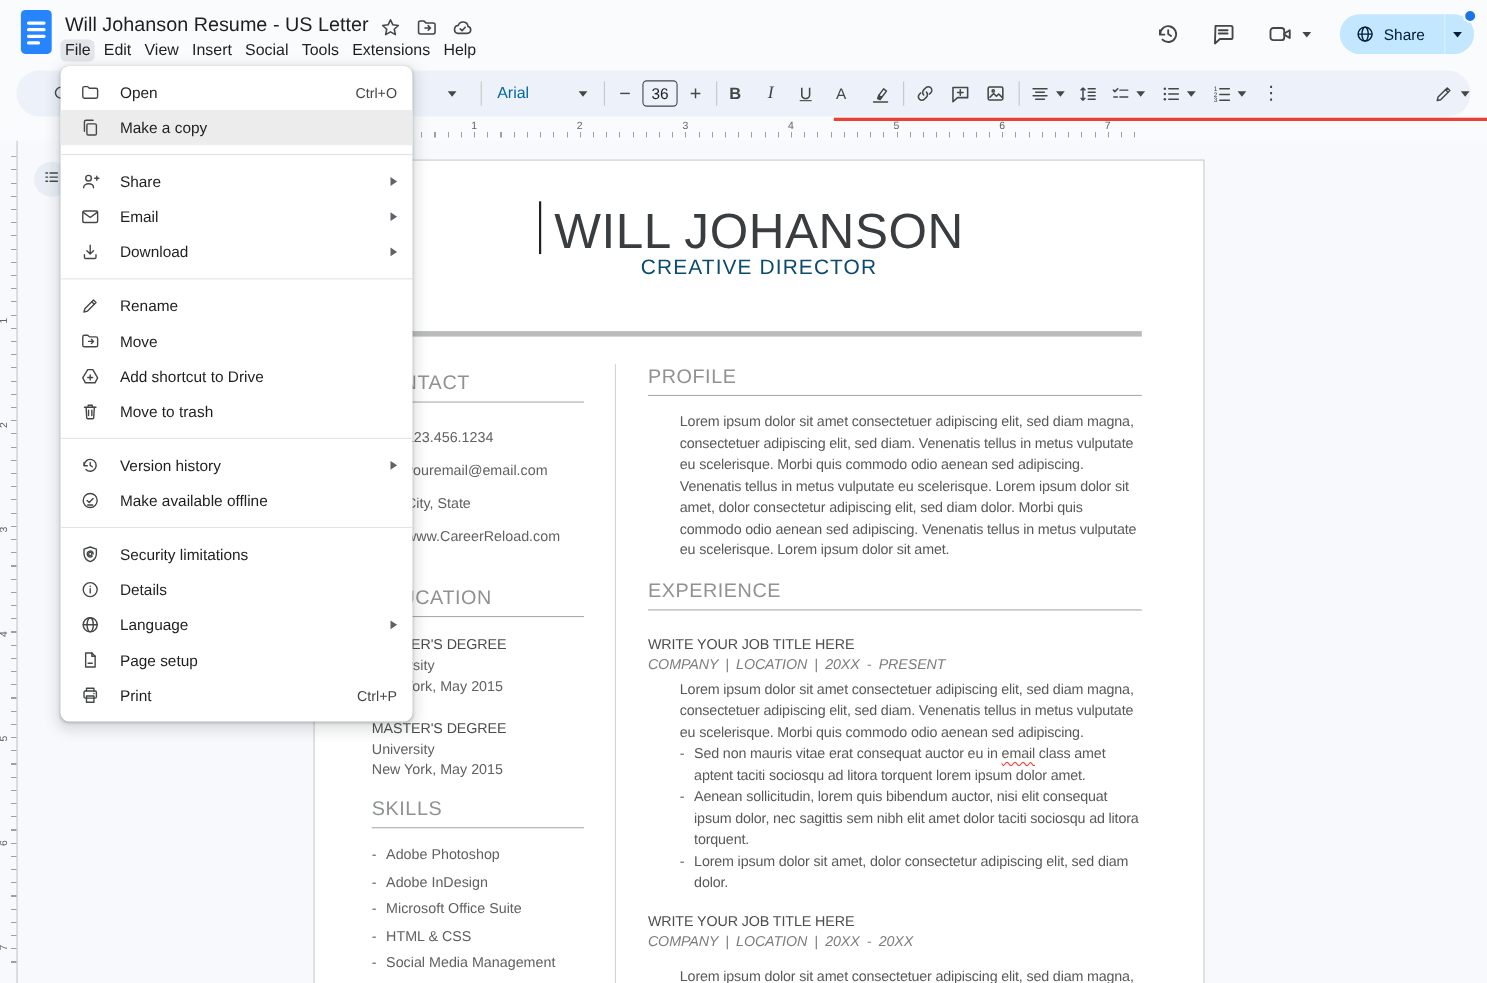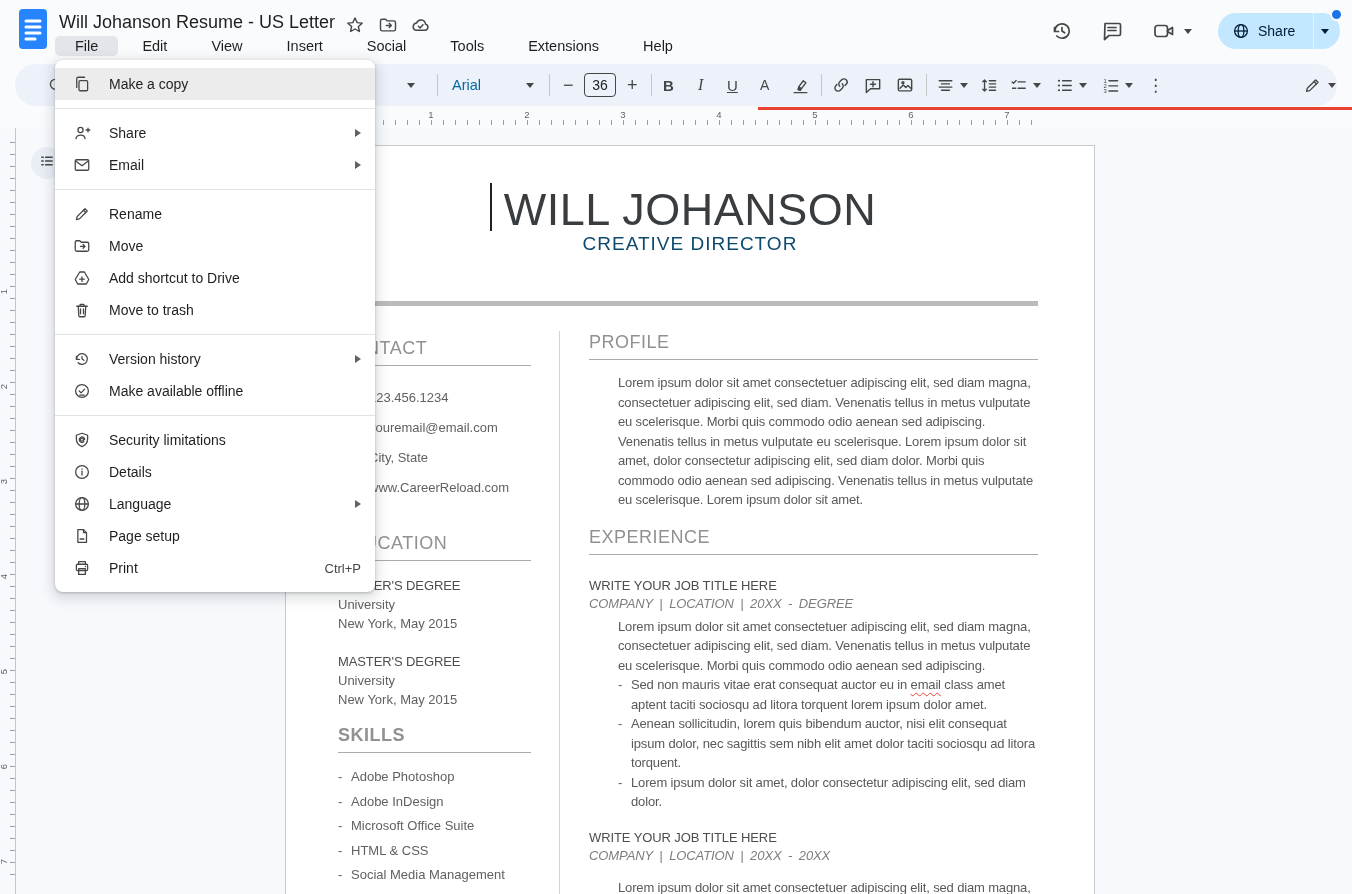--- a/index.html
+++ b/index.html
@@ -5,21 +5,21 @@
   * { margin:0; padding:0; box-sizing:border-box; }
   html,body { width:1352px; height:894px; overflow:hidden; }
   body { font-family:"Liberation Sans","DejaVu Sans",sans-serif; background:#f9fbfd; position:relative; }
 
   
   .header { position:absolute; left:0; top:0; width:1352px; height:64px; background:#f9fbfd; z-index:30; }
   .docs-logo { position:absolute; left:18px; top:8px; width:30px; height:42px; }
   .doc-title { position:absolute; left:59px; top:12px; font-size:18px; color:#1f1f1f; white-space:nowrap; }
   .title-ic { position:absolute; top:15px; width:20px; height:20px; }
   .menubar { position:absolute; left:55px; top:36px; display:flex; gap:4px; font-size:14.5px; color:#1f1f1f; z-index:31; }
-  .menubar .mb { padding:2px 20px; border-radius:5px; cursor:default; }
+  .menubar .mb { padding:2px 4px; border-radius:5px; cursor:default; }
   .menubar .mb.active { background:#e2e5e9; }
   .tr-ic { position:absolute; top:19px; width:24px; height:24px; }
   .share-btn { position:absolute; left:1218px; top:13px; height:36px; width:122px; background:#c2e7ff; border-radius:18px; display:flex; align-items:center; }
   .share-btn .lbl { font-size:14px; color:#001d35; font-weight:500; margin-left:8px; }
   .share-div { position:absolute; left:95px; top:0; width:1px; height:36px; background:#f9fbfd; opacity:.6; }
   .notif-dot { position:absolute; left:1330px; top:8px; width:13px; height:13px; border-radius:50%; background:#1a73e8; border:2px solid #f9fbfd; z-index:32; }
 
   
   .toolbar { position:absolute; left:15px; top:64px; width:1322px; height:42px; background:#edf2fa; border-radius:21px; z-index:20; }
   .tb { position:absolute; top:0; height:42px; display:flex; align-items:center; color:#444746; }
@@ -108,21 +108,21 @@
       <div class="c-item">www.CareerReload.com</div>
 
       <div class="sec-h" style="margin-top:37px;">EDUCATION</div>
       <div class="edu-h2">MASTER'S DEGREE</div>
       <div class="edu-line">University</div>
       <div class="edu-line">New York, May 2015</div>
       <div class="edu-h2" style="margin-top:19px;">MASTER'S DEGREE</div>
       <div class="edu-line">University</div>
       <div class="edu-line">New York, May 2015</div>
 
-      <div class="sec-h" style="margin-top:15px;font-weight:bold;">SKILLS</div>
+      <div class="sec-h" style="margin-top:15px;">SKILLS</div>
       <div class="skill" style="margin-top:16px;">
           <span class="dash">-</span>
           <span>Adobe Photoshop</span>
         </div>
       <div class="skill">
           <span class="dash">-</span>
           <span>Adobe InDesign</span>
         </div>
       <div class="skill">
           <span class="dash">-</span>
@@ -142,21 +142,21 @@
         </div>
     </div>
 
     <div class="rcol">
       <div class="sec-h">PROFILE</div>
       <div class="body13 para" style="margin-top:13px;">Lorem ipsum dolor sit amet consectetuer adipiscing elit, sed diam magna, consectetuer adipiscing elit, sed diam. Venenatis tellus in metus vulputate eu scelerisque. Morbi quis commodo odio aenean sed adipiscing. Venenatis tellus in metus vulputate eu scelerisque. Lorem ipsum dolor sit amet, dolor consectetur adipiscing elit, sed diam dolor. Morbi quis commodo odio aenean sed adipiscing. Venenatis tellus in metus vulputate eu scelerisque. Lorem ipsum dolor sit amet.</div>
 
       <div class="sec-h" style="margin-top:16px;">EXPERIENCE</div>
 
       <div class="job-t" style="margin-top:23px;">WRITE YOUR JOB TITLE HERE</div>
-      <div class="job-m">COMPANY | LOCATION | 20XX - DEGREE</div>
+      <div class="job-m">COMPANY | LOCATION | 20XX - PRESENT</div>
       <div class="body13 para" style="margin-top:5px;">Lorem ipsum dolor sit amet consectetuer adipiscing elit, sed diam magna, consectetuer adipiscing elit, sed diam. Venenatis tellus in metus vulputate eu scelerisque. Morbi quis commodo odio aenean sed adipiscing.</div>
       <div class="blt body13 para">
           <span class="dash">-</span>
           <p><span>Sed non  mauris vitae erat consequat auctor eu in </span><span class="sq">email</span><span> class  amet aptent taciti sociosqu ad litora torquent lorem ipsum dolor amet.</span></p>
         </div>
       <div class="blt body13 para">
           <span class="dash">-</span>
           <p>Aenean sollicitudin, lorem quis bibendum auctor, nisi elit consequat ipsum dolor, nec sagittis sem nibh elit amet dolor taciti sociosqu ad litora torquent.</p>
         </div>
       <div class="blt body13 para">
@@ -382,20 +382,29 @@
         <path d="M14 7l3 3"></path>
       </svg>
   </span>
   <span class="tb" style="left:1313px;">
       <span class="tri"></span>
     </span>
 
 </div>
 
 <div class="fmenu">
+  <div class="mi">
+    <span class="mi-ic">
+      <svg class="s" width="18" height="18" viewBox="0 0 24 24">
+          <path d="M3 7a2 2 0 0 1 2-2h4l2 2h8a2 2 0 0 1 2 2v8a2 2 0 0 1-2 2H5a2 2 0 0 1-2-2z"></path>
+        </svg>
+    </span>
+    <span class="mi-lb">Open</span>
+    <span class="mi-sc">Ctrl+O</span>
+  </div>
   <div class="mi hl">
     <span class="mi-ic">
       <svg class="s" width="18" height="18" viewBox="0 0 24 24">
           <rect x="8" y="7.5" width="11.5" height="13.5" rx="1.5"></rect>
           <path d="M5 16.5V5a2 2 0 0 1 2-2h8.5"></path>
         </svg>
     </span>
     <span class="mi-lb">Make a copy</span>
   </div>
   <div class="msep"></div>
@@ -412,20 +421,30 @@
     <span class="mi-ar"></span>
   </div>
   <div class="mi">
     <span class="mi-ic">
       <svg class="s" width="18" height="18" viewBox="0 0 24 24">
           <rect x="3" y="5" width="18" height="14" rx="1.8"></rect>
           <path d="M4 7l8 6 8-6"></path>
         </svg>
     </span>
     <span class="mi-lb">Email</span>
+    <span class="mi-ar"></span>
+  </div>
+  <div class="mi">
+    <span class="mi-ic">
+      <svg class="s" width="18" height="18" viewBox="0 0 24 24">
+          <path d="M12 4v10M8 10.5l4 4 4-4"></path>
+          <path d="M5 15.5v3a1.5 1.5 0 0 0 1.5 1.5h11a1.5 1.5 0 0 0 1.5-1.5v-3"></path>
+        </svg>
+    </span>
+    <span class="mi-lb">Download</span>
     <span class="mi-ar"></span>
   </div>
   <div class="msep"></div>
 
   <div class="mi">
     <span class="mi-ic">
       <svg class="s" width="18" height="18" viewBox="0 0 24 24">
           <path d="M4.5 19.5l1-4L16 5l3 3L8.5 18.5l-4 1z"></path>
           <path d="M14 7l3 3"></path>
         </svg>

